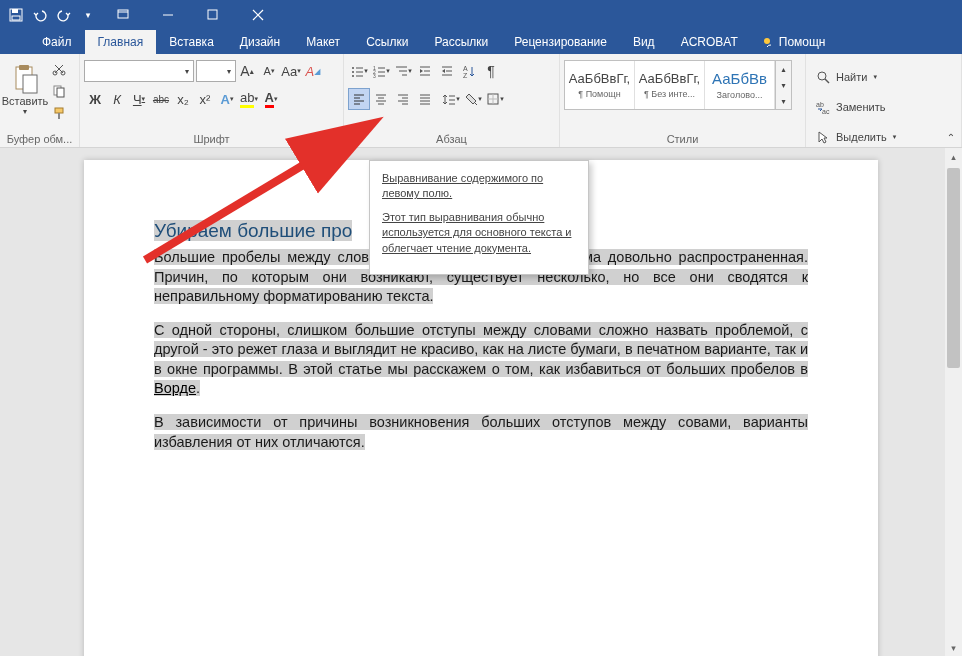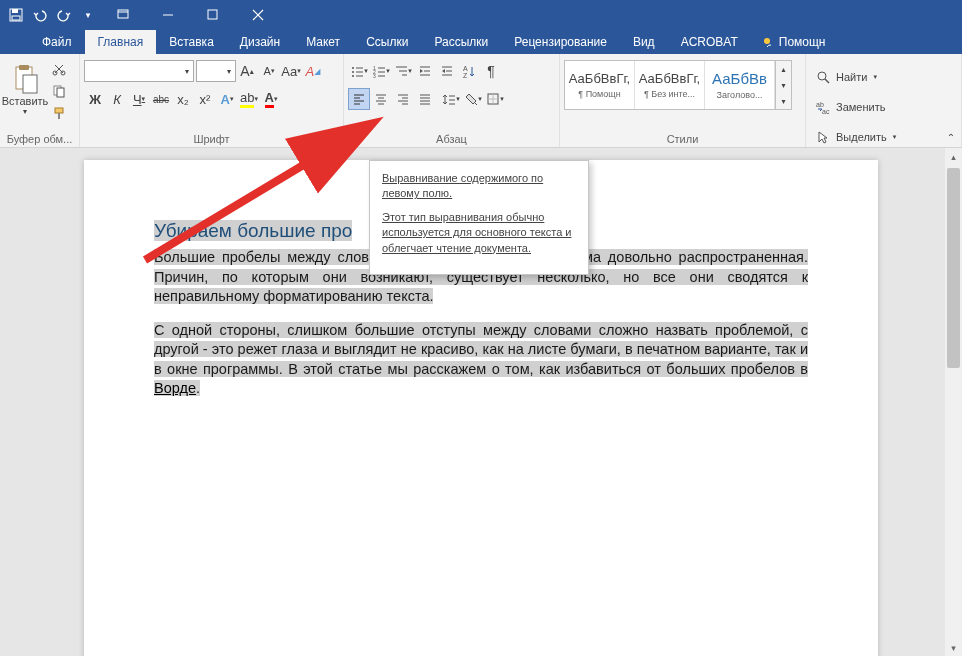--- a/index.html
+++ b/index.html
@@ -398,20 +398,21 @@
   </div>
 
   <div class="rbtn" style="position:absolute;right:2px;bottom:2px;width:18px;height:16px;font-size:10px">⌃</div>
 </div>
 
 <div class="doc-area">
   <div class="page">
     <div class="doc-heading"><span class="sel">Убираем большие про</span></div>
     <div class="doc-para justify"><span class="sel"><span>Большие пробелы между словами в </span><a>Microsoft Word</a><span> - проблема довольно распространенная. Причин, по которым они возникают, существует несколько, но все они сводятся к неправильному форматированию текста.</span></span></div>
     <div class="doc-para justify"><span class="sel"><span>С одной стороны, слишком большие отступы между словами сложно назвать проблемой, с другой - это режет глаза и выглядит не красиво, как на листе бумаги, в печатном варианте, так и в окне программы. В этой статье мы расскажем о том, как избавиться от больших пробелов в </span><a class="underline-wavy">Ворде</a><span>.</span></span></div>
+    <div class="doc-para justify"><span class="sel">В зависимости от причины возникновения больших отступов между совами, варианты избавления от них отличаются.</span></div>
   </div>
 </div>
 
 <div class="scrollbar-v">
   <div class="scroll-btn">▴</div>
   <div class="scroll-thumb"></div>
   <div class="scroll-btn" style="position:absolute;bottom:0;width:100%">▾</div>
 </div>
 
 <svg class="arrow" width="300" height="200" style="left:125px;top:80px">

